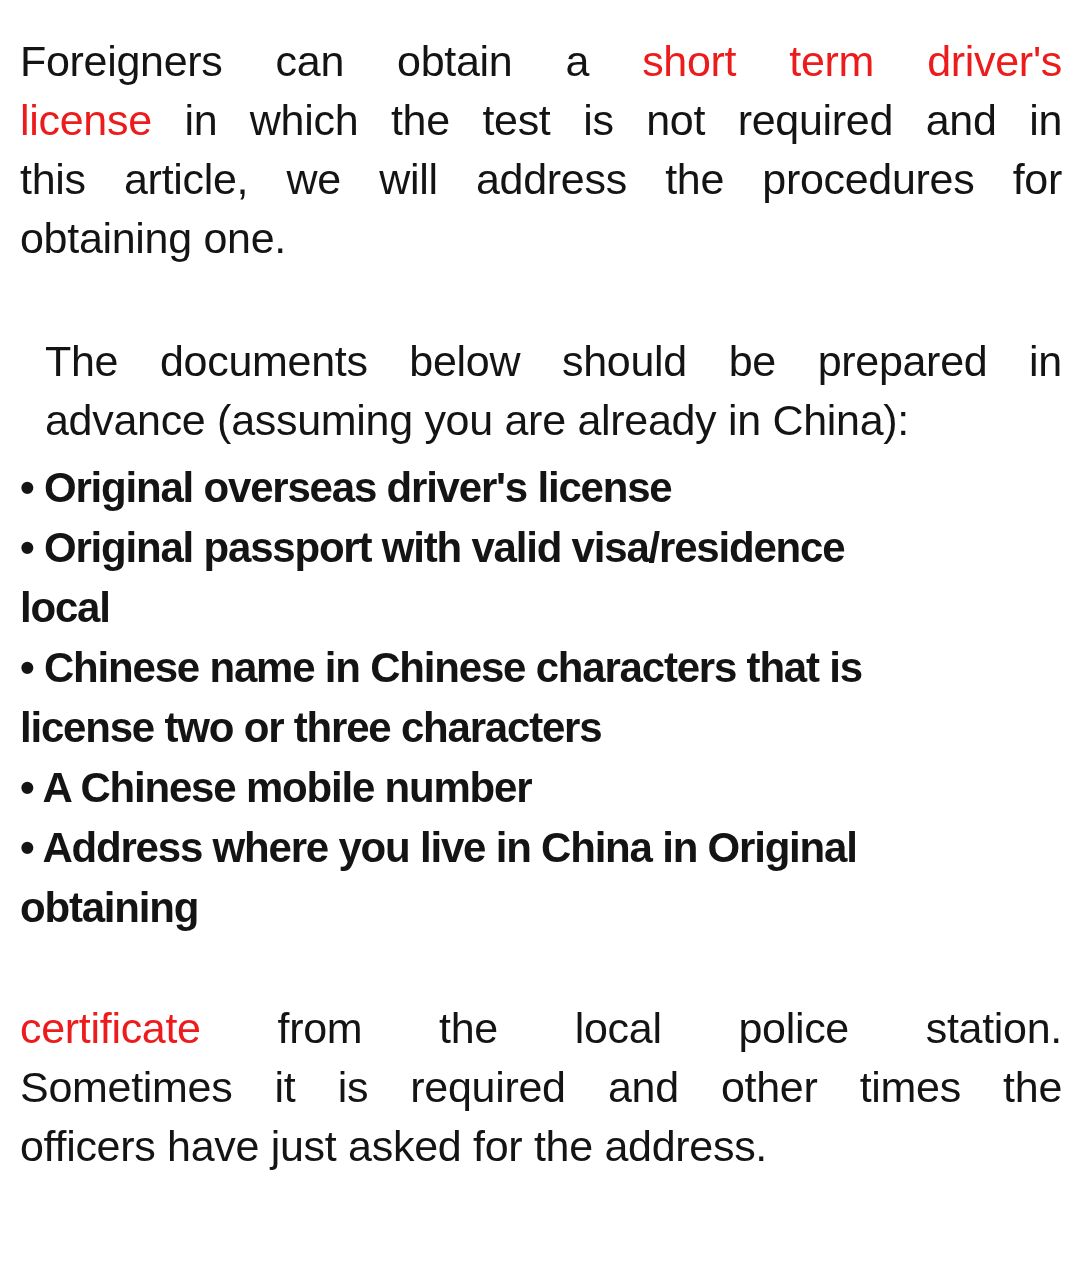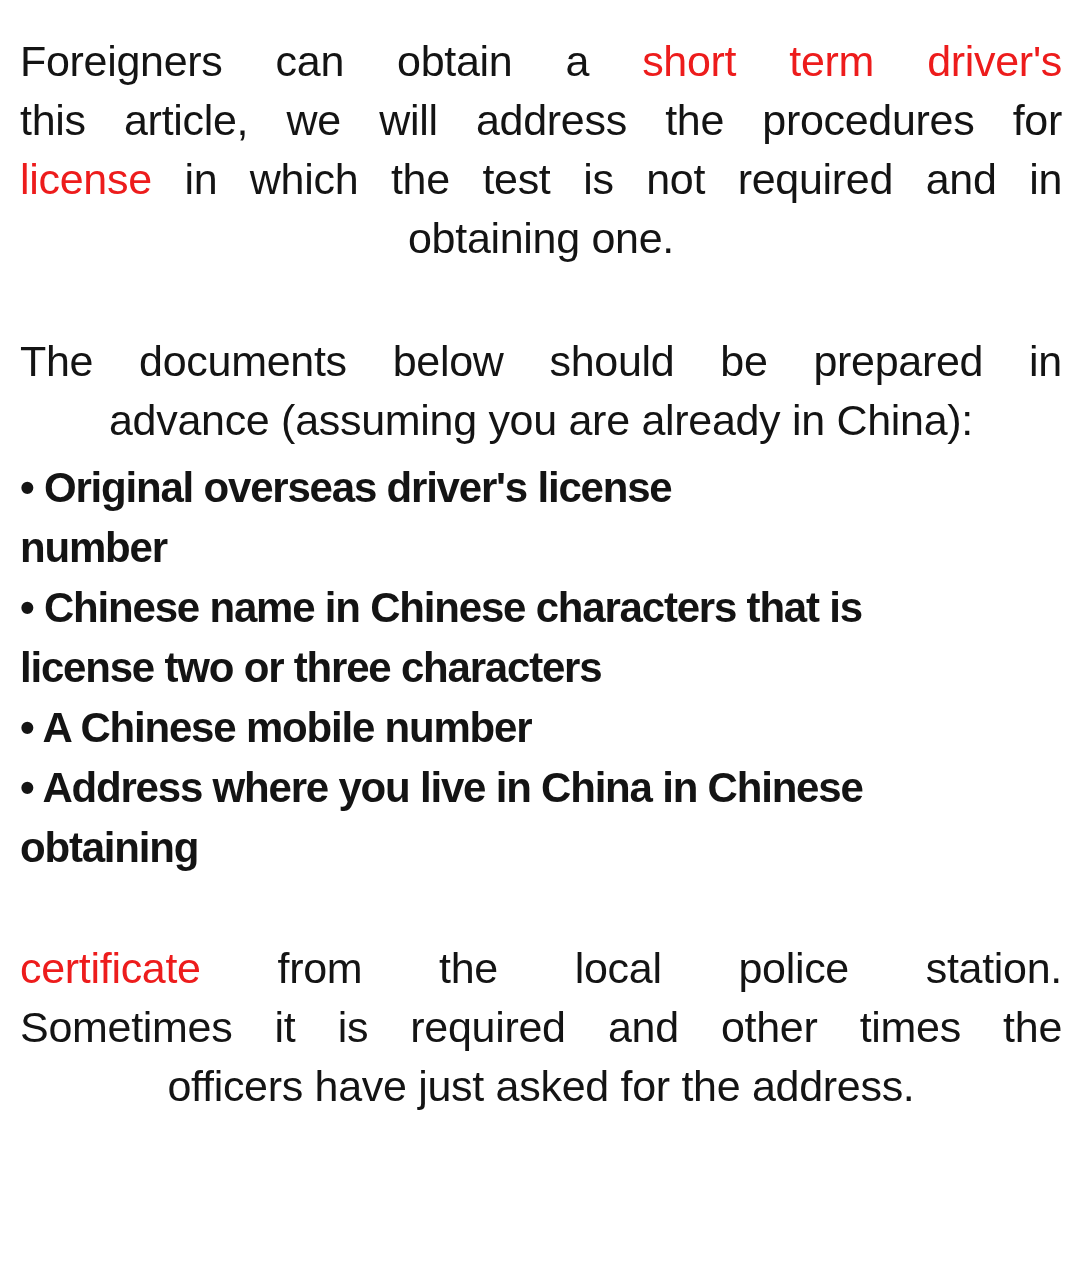--- a/index.html
+++ b/index.html
@@ -11,67 +11,68 @@
   html,body{background:var(--background);}
   body{
     width:1080px;height:1285px;overflow:hidden;
     font-family:"Liberation Sans","DejaVu Sans",sans-serif;
     color:var(--text);
   }
   .page{width:1080px;height:1285px;padding:32px 18px 0 20px;background:var(--background);}
   
   .ln{
     font-size:43px;line-height:59px;letter-spacing:-0.3px;
-    text-align:center;color:var(--text);
+    text-align:left;color:var(--text);
   }
   
   .just{text-align:justify;text-align-last:justify;-moz-text-align-last:justify;}
   
   .bl{
     font-size:42px;line-height:60px;font-weight:bold;letter-spacing:-1.2px;
     white-space:nowrap;text-align:left;color:var(--text);
   }
   .red{color:var(--accent_red);}
-  .para-docs{margin-top:64px;}
+  .para-docs{margin-top:64px;margin-left:25px;}
   .list{margin-top:8px;}
   .para-suggest{margin-top:61px;}
 </style>
 </head>
 <body>
 
 <div class="page">
 
   <section class="para-intro">
     <div class="ln just"><span>Foreigners can obtain a </span><span class="red">short term driver's</span></div>
+    <div class="ln just"><span class="red">license</span><span> in which the test is not required and in</span></div>
     <div class="ln just"><span>this article, we will address the procedures for</span></div>
-    <div class="ln just"><span class="red">license</span><span> in which the test is not required and in</span></div>
     <div class="ln"><span>obtaining one.</span></div>
   </section>
 
   <section class="para-docs">
     <div class="ln just"><span>The documents below should be prepared in</span></div>
     <div class="ln"><span>advance (assuming you are already in China):</span></div>
   </section>
 
   <section class="list">
     <div>
       <div class="bl">• Original overseas driver's license</div>
     </div>
     <div>
-      <div class="bl">number</div>
+      <div class="bl">• Original passport with valid visa/residence</div>
+      <div class="bl">local</div>
     </div>
     <div>
       <div class="bl">• Chinese name in Chinese characters that is</div>
       <div class="bl">license two or three characters</div>
     </div>
     <div>
       <div class="bl">• A Chinese mobile number</div>
     </div>
     <div>
-      <div class="bl">• Address where you live in China in Chinese</div>
+      <div class="bl">• Address where you live in China in Original</div>
       <div class="bl">obtaining</div>
     </div>
   </section>
 
   <section class="para-suggest">
     <div class="ln just"><span class="red">certificate</span><span> from the local police station.</span></div>
     <div class="ln just"><span>Sometimes it is required and other times the</span></div>
     <div class="ln"><span>officers have just asked for the address.</span></div>
   </section>
 

